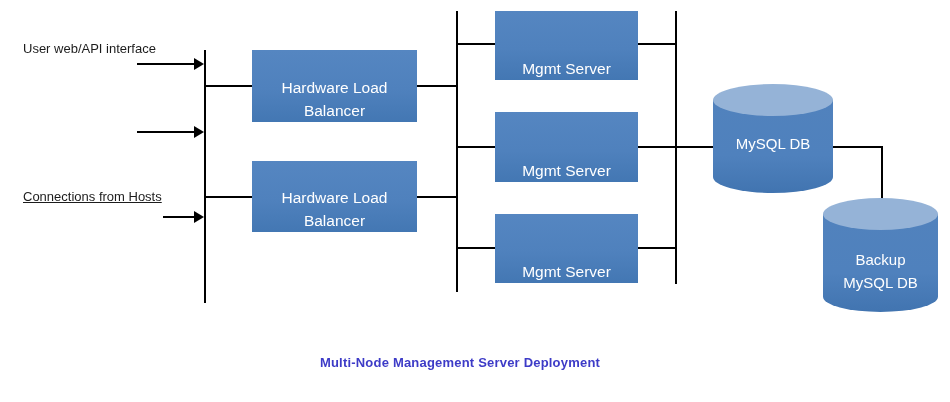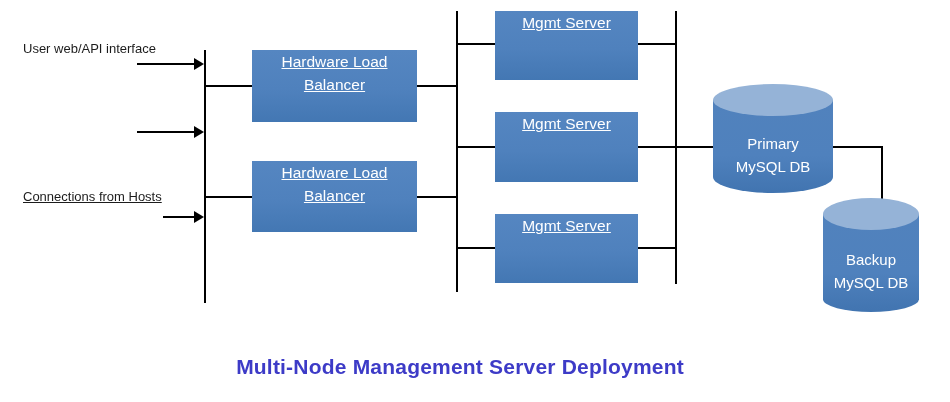--- a/index.html
+++ b/index.html
@@ -10,36 +10,36 @@
   .vline{width:2px;}
   .hline{height:2px;}
 
   .arrow{position:absolute;}
   .arrow .stem{position:absolute;height:2px;background:var(--line,#000);top:-1px;left:0;}
   .arrow .head{position:absolute;width:0;height:0;top:-6px;
     border-top:6px solid transparent;border-bottom:6px solid transparent;
     border-left:10px solid var(--line,#000);}
 
   .node-box{position:absolute;background:linear-gradient(180deg,#5586c1 0%,var(--box-fill,#4F81BD) 55%,#4377b3 100%);
-    color:#fff;display:flex;align-items:flex-start;justify-content:center;text-align:center;
-    font-size:15.5px;line-height:23px;text-decoration:underline;}
+    color:#fff;display:flex;align-items:flex-end;justify-content:center;text-align:center;
+    font-size:15.5px;line-height:23px;}
   .node-box .box-label{padding:0 14px;}
 
   .io-label{position:absolute;font-size:13px;line-height:22px;color:#1c1c1c;}
 
   .cylinder{position:absolute;color:#fff;font-size:15px;line-height:23px;text-align:center;}
   .cyl-body{position:absolute;left:0;right:0;top:16px;bottom:0;
     background:linear-gradient(180deg,#5182bd 0%,var(--box-fill,#4F81BD) 60%,#4174b0 100%);
     border-radius:0 0 60px 60px / 0 0 16px 16px;}
   .cyl-top{position:absolute;left:0;right:0;top:0;height:32px;
     background:var(--cyl-top,#95B3D7);border-radius:50%;}
   .cyl-label{position:absolute;left:0;right:0;top:44%;}
 
   .diagram-title{position:absolute;left:0;width:920px;text-align:center;top:355px;
-    font-size:21px;font-weight:bold;color:var(--title-color,#3D3BC7);letter-spacing:0.2px;}
+    font-size:13px;font-weight:bold;color:var(--title-color,#3D3BC7);letter-spacing:0.2px;}
 </style>
 </head>
 <body>
 
 <div id="stage">
 
   <div class="io-label" style="left:23px;top:38px;width:150px;">User web/API interface</div>
   <div class="io-label" style="left:23px;top:186px;width:160px;text-decoration:underline;">Connections from Hosts</div>
 
   <div class="arrow" style="left:0;top:64px;">
@@ -87,25 +87,24 @@
     <div class="box-label">Mgmt Server</div>
   </div>
   <div class="node-box" style="left:495px;top:214px;width:143px;height:69px;">
     <div class="box-label">Mgmt Server</div>
   </div>
 
   <div class="cylinder" style="left:713px;top:84px;width:120px;height:109px;">
     <div class="cyl-body"></div>
     <div class="cyl-top"></div>
     <div class="cyl-label">
-      <div>Primary</div>
       <div>MySQL DB</div>
     </div>
   </div>
-  <div class="cylinder" style="left:823px;top:198px;width:96px;height:114px;">
+  <div class="cylinder" style="left:823px;top:198px;width:115px;height:114px;">
     <div class="cyl-body"></div>
     <div class="cyl-top"></div>
     <div class="cyl-label">
       <div>Backup</div>
       <div>MySQL DB</div>
     </div>
   </div>
 
   <div class="diagram-title">Multi-Node Management Server Deployment</div>
 

